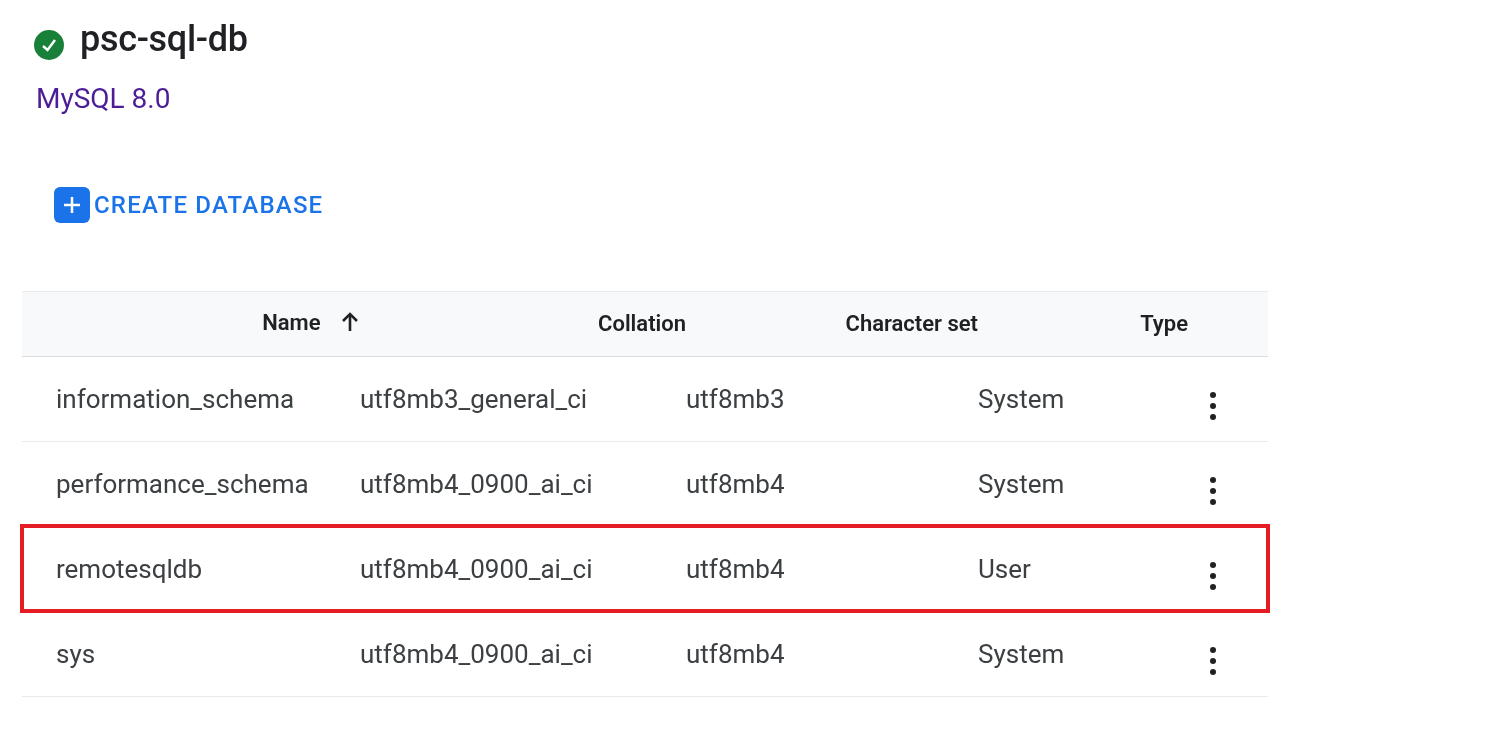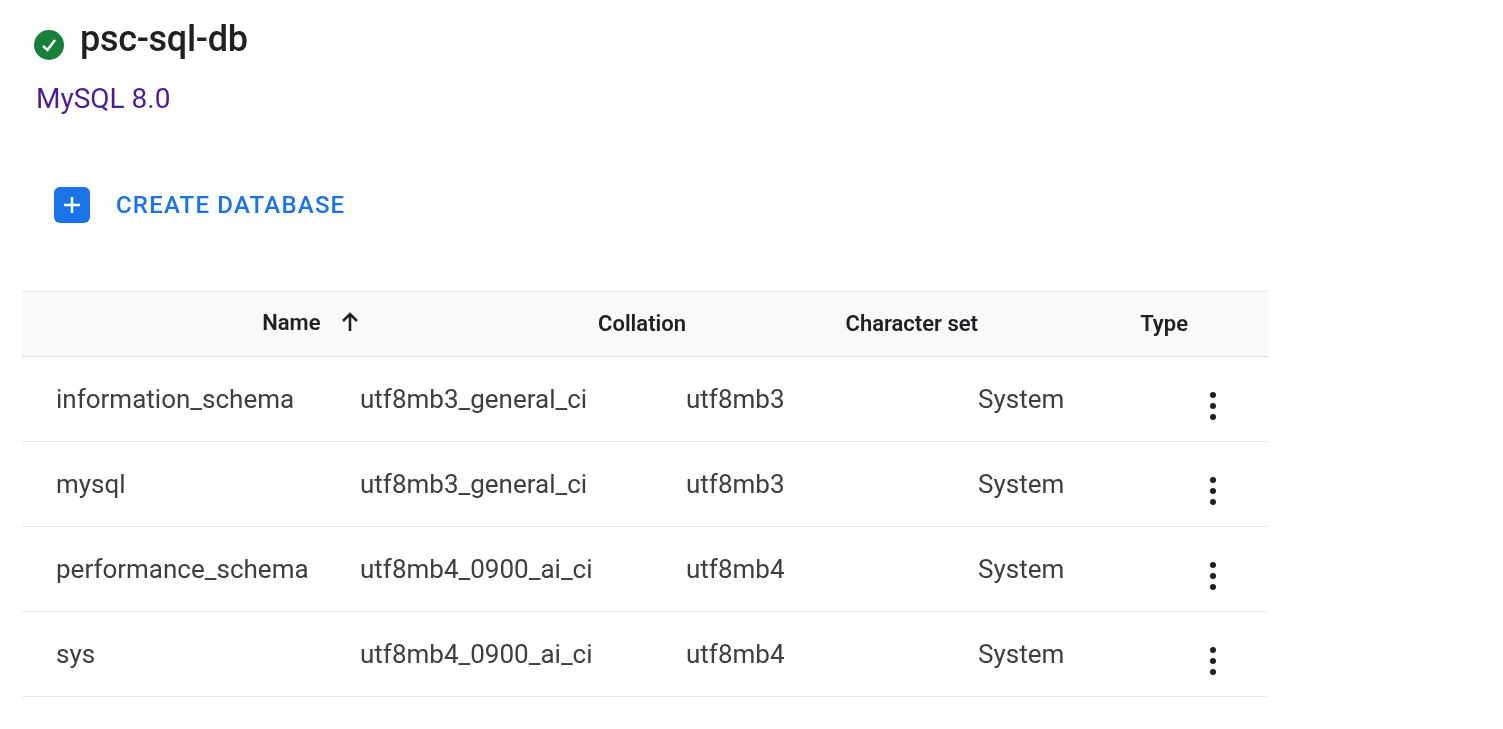--- a/index.html
+++ b/index.html
@@ -40,21 +40,21 @@
   }
   .version {
     font-size: 28px;
     color: #4c1d95;
     margin-top: 22px;
     margin-left: 14px;
   }
   .create-btn-row {
     display: flex;
     align-items: center;
-    gap: 26px;
+    gap: 4px;
     margin-top: 72px;
     margin-left: 32px;
     cursor: pointer;
   }
   .plus-box {
     width: 36px;
     height: 36px;
     background: #1a73e8;
     border-radius: 6px;
     display: flex;
@@ -186,35 +186,35 @@
           <td class="">utf8mb3_general_ci</td>
           <td class="">utf8mb3</td>
           <td class="">System</td>
           <td class="action-cell"><div class="kebab">
               <span></span>
               <span></span>
               <span></span>
             </div></td>
         </tr>
         <tr>
-          <td class="col-name">mysql</td>
-          <td class="">utf8mb3_general_ci</td>
-          <td class="">utf8mb3</td>
-          <td class="">System</td>
-          <td class="action-cell"><div class="kebab">
-              <span></span>
-              <span></span>
-              <span></span>
-            </div></td>
-        </tr>
-        <tr>
           <td class="col-name">performance_schema</td>
           <td class="">utf8mb4_0900_ai_ci</td>
           <td class="">utf8mb4</td>
           <td class="">System</td>
+          <td class="action-cell"><div class="kebab">
+              <span></span>
+              <span></span>
+              <span></span>
+            </div></td>
+        </tr>
+        <tr class="highlight">
+          <td class="col-name">remotesqldb</td>
+          <td class="">utf8mb4_0900_ai_ci</td>
+          <td class="">utf8mb4</td>
+          <td class="">User</td>
           <td class="action-cell"><div class="kebab">
               <span></span>
               <span></span>
               <span></span>
             </div></td>
         </tr>
         <tr>
           <td class="col-name">sys</td>
           <td class="">utf8mb4_0900_ai_ci</td>
           <td class="">utf8mb4</td>

